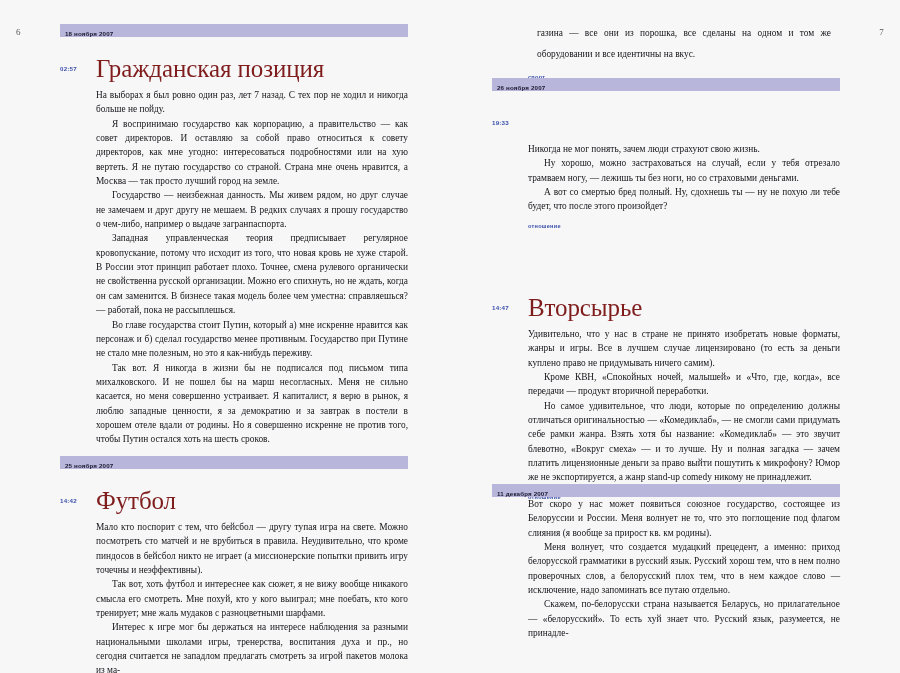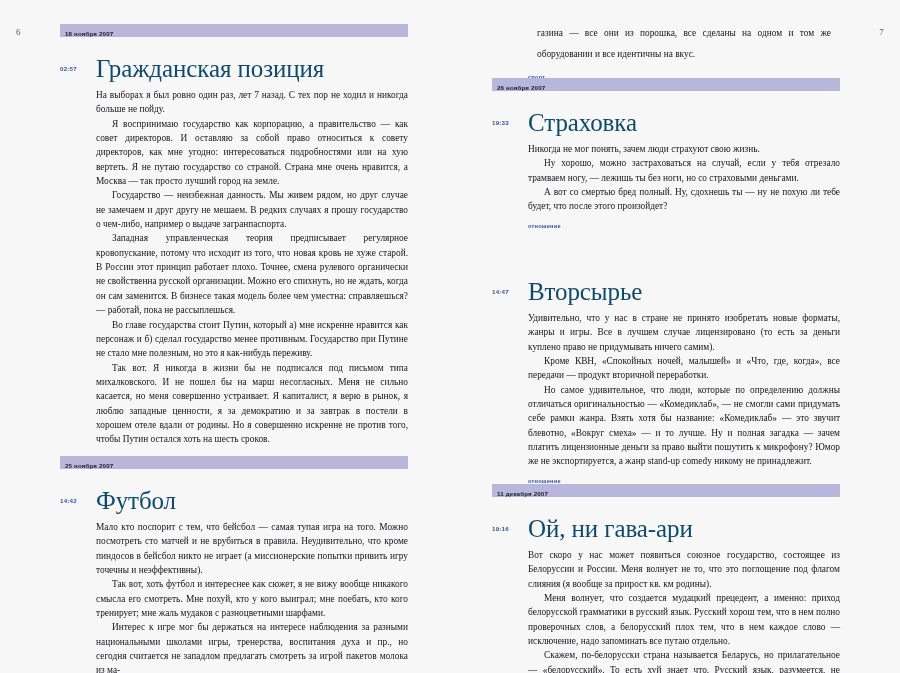--- a/index.html
+++ b/index.html
@@ -77,21 +77,21 @@
     letter-spacing: 0.2px;
   }
   .title {
     margin: 0;
     padding-left: 36px;
     font-family: "Liberation Serif", "DejaVu Serif", serif;
     font-weight: normal;
     font-size: 25px;
     line-height: 30px;
     letter-spacing: -0.1px;
-    color: #0c4a6e;
+    color: #7f1d1d;
   }
   .body {
     padding-left: 36px;
     padding-right: 0;
   }
   .body p {
     margin: 0;
     font-size: 9.35px;
     line-height: 14.35px;
     text-align: justify;
@@ -151,21 +151,21 @@
 
     <div class="article" style="left:60px; top:456px; width:348px;">
       <div class="datebar">
         <span>25 ноября 2007</span>
       </div>
       <div class="head-row">
         <div class="timestamp">14:42</div>
         <h1 class="title">Футбол</h1>
       </div>
       <div class="body">
-        <p class="noindent">Мало кто поспорит с тем, что бейсбол — самая тупая игра на того. Можно посмотреть сто матчей и не врубиться в правила. Неудивительно, что кроме пиндосов в бейсбол никто не играет (а миссионерские попытки привить игру точечны и неэффективны).</p>
+        <p class="noindent">Мало кто поспорит с тем, что бейсбол — другу тупая игра на свете. Можно посмотреть сто матчей и не врубиться в правила. Неудивительно, что кроме пиндосов в бейсбол никто не играет (а миссионерские попытки привить игру точечны и неэффективны).</p>
         <p>Так вот, хоть футбол и интереснее как сюжет, я не вижу вообще никакого смысла его смотреть. Мне похуй, кто у кого выиграл; мне поебать, кто кого тренирует; мне жаль мудаков с разноцветными шарфами.</p>
         <p>Интерес к игре мог бы держаться на интересе наблюдения за разными национальными школами игры, тренерства, воспитания духа и пр., но сегодня считается не западлом предлагать смотреть за игрой пакетов молока из ма-</p>
       </div>
     </div>
 
   </div>
 
   <div class="page page-right">
 
     <div class="folio folio-right">7</div>
@@ -176,51 +176,46 @@
       </div>
       <div class="tags">спорт</div>
     </div>
 
     <div class="article" style="left:42px; top:78px; width:348px;">
       <div class="datebar">
         <span>26 ноября 2007</span>
       </div>
       <div class="head-row">
         <div class="timestamp">19:33</div>
-        <h1 class="title">Страховка</h1>
       </div>
       <div class="body">
         <p class="noindent">Никогда не мог понять, зачем люди страхуют свою жизнь.</p>
         <p>Ну хорошо, можно застраховаться на случай, если у тебя отрезало трамваем ногу, — лежишь ты без ноги, но со страховыми деньгами.</p>
         <p>А вот со смертью бред полный. Ну, сдохнешь ты — ну не похую ли тебе будет, что после этого произойдет?</p>
       </div>
       <div class="tags">отношение</div>
     </div>
 
-    <div class="article" style="left:42px; top:260px; width:348px;">
+    <div class="article" style="left:42px; top:276px; width:348px;">
       <div class="head-row">
         <div class="timestamp">14:47</div>
         <h1 class="title">Вторсырье</h1>
       </div>
       <div class="body">
         <p class="noindent">Удивительно, что у нас в стране не принято изобретать новые форматы, жанры и игры. Все в лучшем случае лицензировано (то есть за деньги куплено право не придумывать ничего самим).</p>
         <p>Кроме КВН, «Спокойных ночей, малышей» и «Что, где, когда», все передачи — продукт вторичной переработки.</p>
         <p>Но самое удивительное, что люди, которые по определению должны отличаться оригинальностью — «Комедиклаб», — не смогли сами придумать себе рамки жанра. Взять хотя бы название: «Комедиклаб» — это звучит блевотно, «Вокруг смеха» — и то лучше. Ну и полная загадка — зачем платить лицензионные деньги за право выйти пошутить к микрофону? Юмор же не экспортируется, а жанр stand-up comedy никому не принадлежит.</p>
       </div>
       <div class="tags">отношение</div>
     </div>
 
     <div class="article" style="left:42px; top:484px; width:348px;">
       <div class="datebar">
         <span>11 декабря 2007</span>
       </div>
-      <div class="head-row">
-        <div class="timestamp">19:16</div>
-        <h1 class="title">Ой, ни гава-ари</h1>
-      </div>
       <div class="body">
         <p class="noindent">Вот скоро у нас может появиться союзное государство, состоящее из Белоруссии и России. Меня волнует не то, что это поглощение под флагом слияния (я вообще за прирост кв. км родины).</p>
         <p>Меня волнует, что создается мудацкий прецедент, а именно: приход белорусской грамматики в русский язык. Русский хорош тем, что в нем полно проверочных слов, а белорусский плох тем, что в нем каждое слово — исключение, надо запоминать все путаю отдельно.</p>
         <p>Скажем, по-белорусски страна называется Беларусь, но прилагательное — «белорусский». То есть хуй знает что. Русский язык, разумеется, не принадле-</p>
       </div>
     </div>
 
   </div>
 </div>
 

